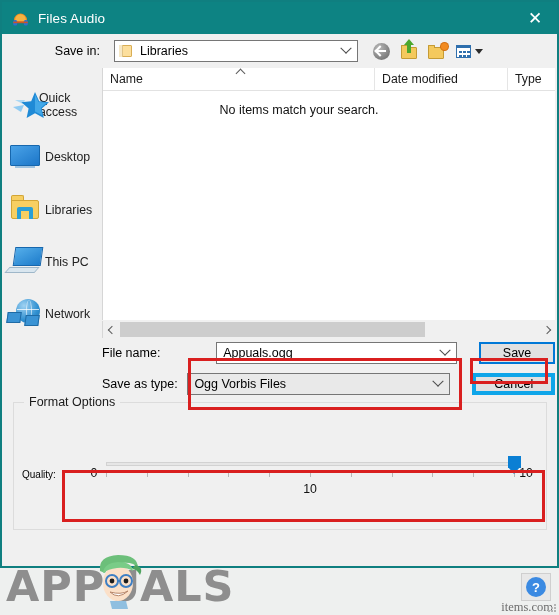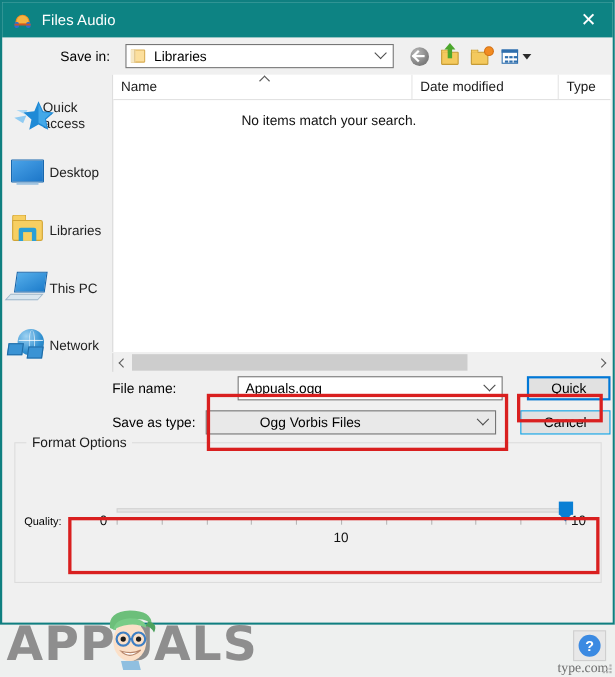--- a/index.html
+++ b/index.html
@@ -187,25 +187,25 @@
   .hs-track{flex:1;height:17px;position:relative;}
   .hs-thumb{position:absolute;left:0;top:1px;height:15px;width:73%;background:#cdcdcd;}
 
   
   .form{
     position:absolute;left:2px;right:2px;bottom:170px;height:56px;
   }
   .frow{height:25px;display:flex;align-items:center;}
   .frow-label{width:185px;text-align:left;padding-left:98px;font-size:12.5px;color:#000;box-sizing:border-box;}
   .fname-combo{width:268px;height:22px;background:#fff;margin-left:36px;}
-  .ftype-combo{width:268px;height:22px;background:#e9e9e9;padding-left:42px;}
+  .ftype-combo{width:268px;height:22px;background:#e9e9e9;}
   .fcombo .combo-text{padding-left:6px;}
 
   .btn{
-    width:84px;height:22px;border:1px solid #0ea5e9;background:#e1e1e1;color:#000;font-size:12.5px;
+    width:84px;height:22px;border:4px solid #0ea5e9;background:#e1e1e1;color:#000;font-size:12.5px;
     display:flex;align-items:center;justify-content:center;box-sizing:border-box;cursor:default;
     font-family:"Liberation Sans", sans-serif;
   }
   .btn-save{margin-left:22px;border:2px solid #0078d7;background:#e1e1e1;}
   .btn-cancel{margin-left:22px;}
 
   
   .fmt{
     position:absolute;left:11px;right:10px;bottom:36px;height:128px;
     border:1px solid #dcdcdc;box-sizing:border-box;
@@ -379,21 +379,21 @@
 
     <div class="form">
       <div class="frow">
         <div class="frow-label">File name:</div>
         <div class="combo fcombo fname-combo">
           <span class="combo-text">Appuals.ogg</span>
           <span class="combo-arrow">
               <i class="chev"></i>
             </span>
         </div>
-        <div class="btn btn-save">Quick</div>
+        <div class="btn btn-save">Save</div>
       </div>
       <div class="frow" style="margin-top:6px;">
         <div class="frow-label">Save as type:</div>
         <div class="combo fcombo ftype-combo">
           <span class="combo-text">Ogg Vorbis Files</span>
           <span class="combo-arrow">
               <i class="chev"></i>
             </span>
         </div>
         <div class="btn btn-cancel">Cancel</div>
@@ -449,21 +449,21 @@
         <line x1="30" y1="30" x2="32" y2="30" stroke="#3e7fc4" stroke-width="2"></line>
         <circle cx="24" cy="30" r="2.4" fill="#1d1d1d"></circle>
         <circle cx="38" cy="30" r="2.4" fill="#1d1d1d"></circle>
         <path d="M22 41 Q30 49 40 40 Q33 44 22 41 Z" fill="#ffffff" stroke="#b7866a" stroke-width="1"></path>
         <path d="M22 50 L24 58 L40 58 L38 50 Z" fill="#8fbfe0"></path>
       </svg>
     </div>
     <div class="helpbtn">
       <span class="circ">?</span>
     </div>
-    <div class="wsxdn">type.com</div>
+    <div class="wsxdn">items.com</div>
     <div class="grip">
       <i style="left:6px;top:0;"></i>
         <i style="left:3px;top:3px;"></i>
         <i style="left:6px;top:3px;"></i>
       <i style="left:0;top:6px;"></i>
         <i style="left:3px;top:6px;"></i>
         <i style="left:6px;top:6px;"></i>
     </div>
   </div>
 

